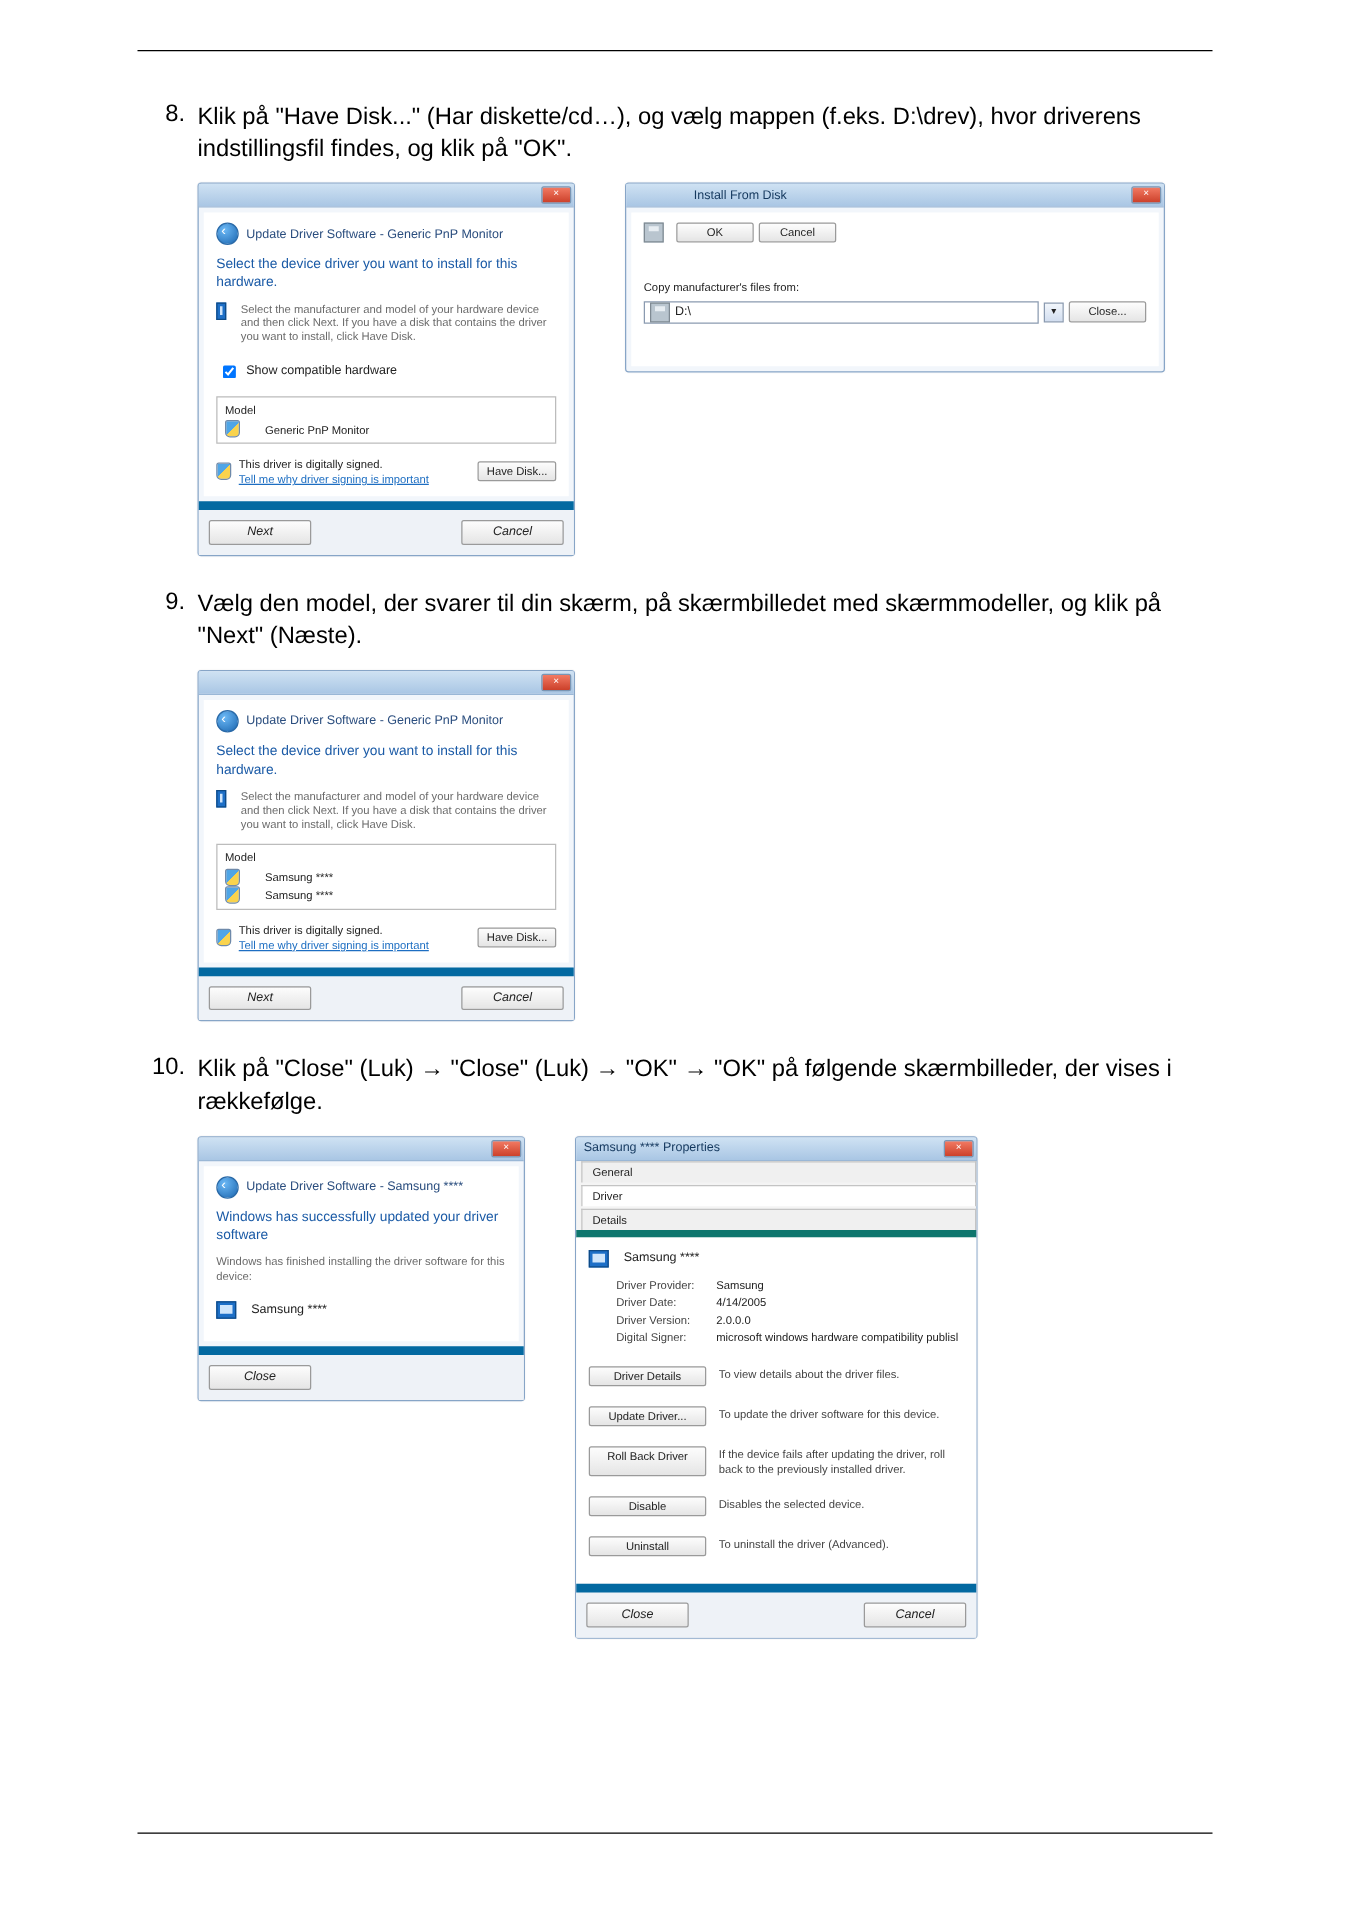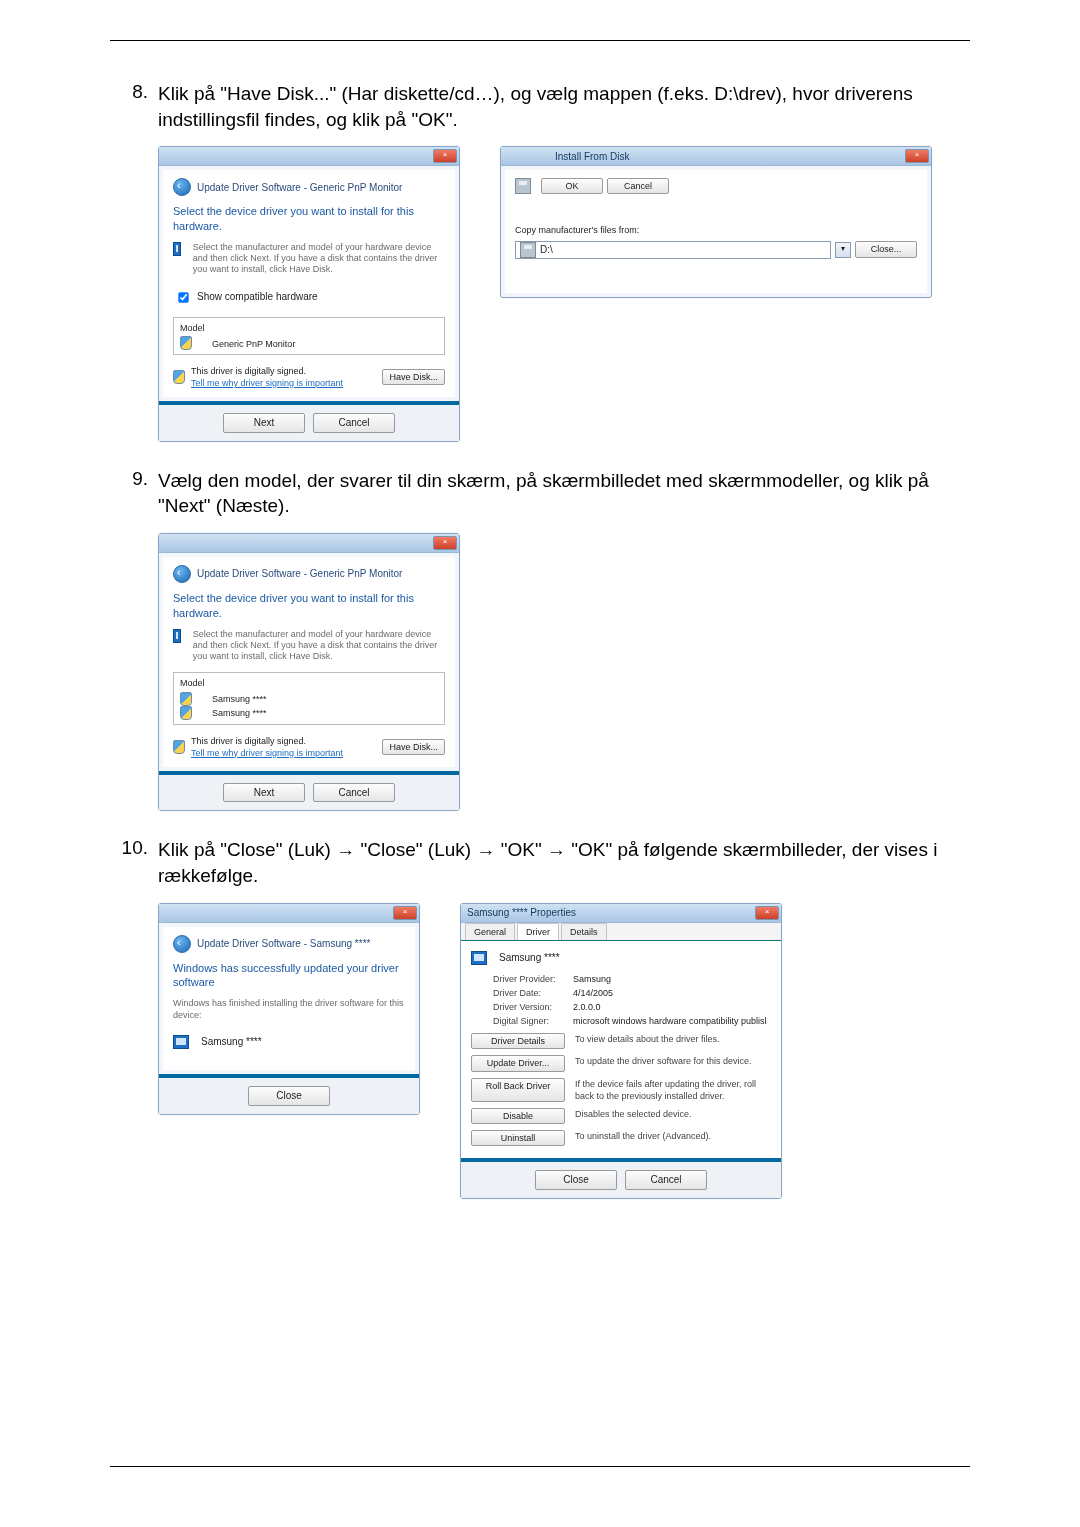--- a/index.html
+++ b/index.html
@@ -137,22 +137,22 @@
     display:inline-block; width:10px; height:12px;
     background: linear-gradient(135deg,#4fa5e6 50%,#f9d34d 50%);
     border:1px solid #6f8aaa; border-radius: 2px 2px 4px 4px;
   }
   .footrow {
     margin-top: 10px;
     display:flex; align-items:center; gap:6px; font-size:9px;
   }
   .footrow .why { color:#1d6ec2; text-decoration:underline; }
   .btnbar {
-    display:flex; justify-content:center; gap:8px;
-    padding: 8px; background:#eef2f7; border-top:4px solid #0369a1;
+    display:flex; justify-content:space-between; gap:8px;
+    padding: 8px; background:#eef2f7; border-top:7px solid #0369a1;font-style:italic;
   }
   .btn {
     min-width: 60px;
     padding: 2px 10px;
     font-size: 10px;
     border: 1px solid #9a9a9a;
     background: linear-gradient(#fdfdfd,#e5e5e5);
     border-radius: 2px;
     cursor: pointer;
     text-align: center;
@@ -175,30 +175,30 @@
   .pathbox .combo {
     flex:1; border:1px solid #8a9ab0; height:16px; display:flex; align-items:center;
     padding:0 4px; gap:4px; background:#fff;
   }
   .pathbox .drop {
     width:14px; height:14px; border:1px solid #8a9ab0; background:linear-gradient(#f2f6fb,#d2def0);
     display:flex;align-items:center;justify-content:center;font-size:8px;cursor:pointer;
   }
 
   
-  .tabs { display:flex; gap:2px; border-bottom:1px solid #0f766e; padding-left:4px;}
+  .tabs { display:flex; gap:2px; border-bottom:6px solid #0f766e; padding-left:4px;flex-direction:column;}
   .tab {
     border:1px solid #c4c4c4; border-bottom:none; padding:2px 8px; font-size:9px;
     background:#f0f0f0; cursor:pointer;
   }
   .tab.active { background:#fff; }
   .propsbody { background:#fff; padding:10px 10px 6px 10px; }
   .kv { display:flex; font-size:9px; margin:2px 0 2px 22px;}
   .kv .k{ width:80px; color:#444;}
-  .actionrow{ display:flex; gap:10px; margin:6px 0;}
+  .actionrow{ display:flex; gap:10px; margin:16px 0;}
   .actionrow .desc{ font-size:9px; flex:1; color:#444;}
 
   .footer-area{
     position:absolute; left:110px; right:110px; bottom:60px;
   }
 </style>
 </head>
 <body>
 
 <div class="page">

